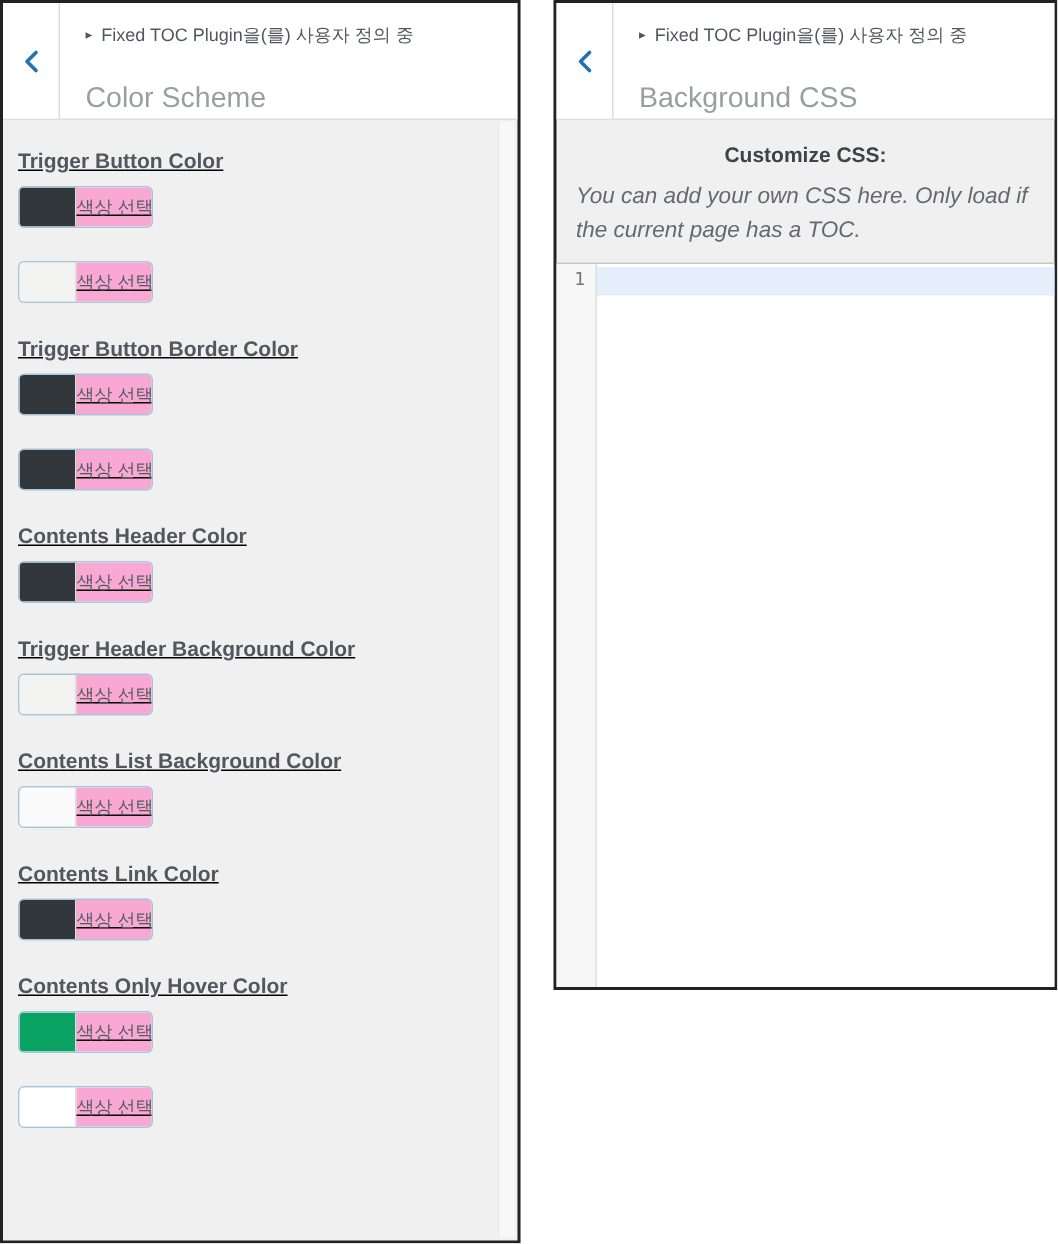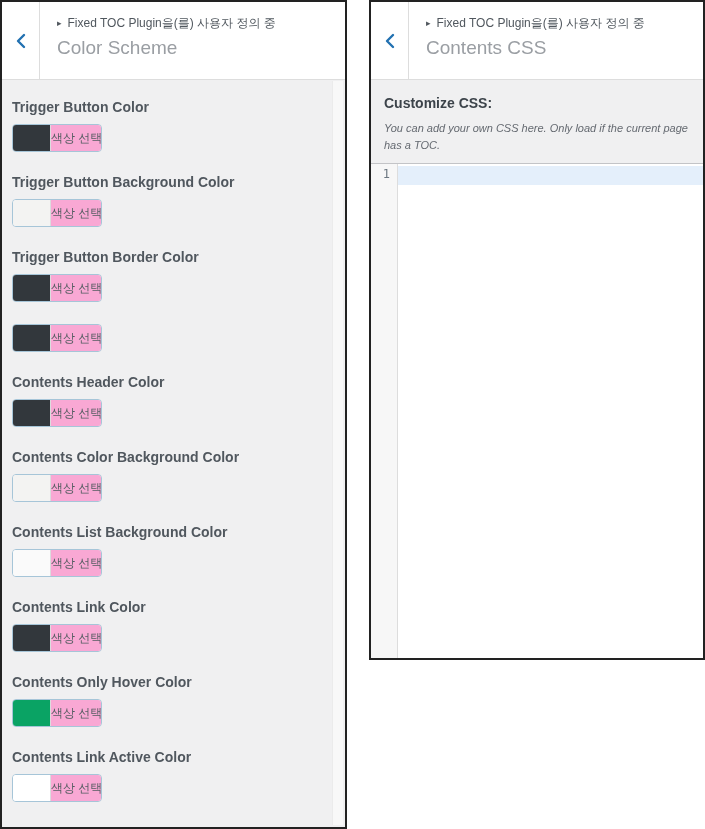--- a/index.html
+++ b/index.html
@@ -12,41 +12,41 @@
   .panel-right { left:369px; top:0; width:336px; height:660px; }
 
   
   .panel-header { display:flex; height:78px; background:#fff; border-bottom:1px solid #ddd; flex:none; }
   .back-btn { width:38px; height:100%; background:#fff; border:none; border-right:1px solid #ddd;
               display:flex; align-items:center; justify-content:center; cursor:pointer; flex:none; }
   .back-btn svg { display:block; }
   .header-text { flex:1; padding:13px 8px 0 17px; overflow:hidden; }
   .breadcrumb { font-size:12px; color:#50575e; white-space:nowrap; display:flex; align-items:center; }
   .crumb-arrow { font-size:9px; color:#50575e; margin-right:6px; line-height:1; }
-  .panel-title { font-size:19px; font-weight:400; color:#9a9ea3; margin-top:5px; white-space:nowrap; }
+  .panel-title { font-size:19px; font-weight:400; color:#9a9ea3; margin-top:23px; white-space:nowrap; }
 
   
-  .controls-body { flex:1; padding:19px 22px 0 10px; overflow:hidden; }
+  .controls-body { flex:1; padding:19px 22px 0 10px; overflow:hidden;text-decoration:underline; }
   .control { margin-bottom:22px; }
   .control-label { font-size:14px; font-weight:600; color:#50575e; margin-bottom:9px; }
   .color-btn { display:flex; width:90px; height:28px; border:1px solid #a6c5d8; border-radius:4px;
                background:#fdfdfd; overflow:hidden; cursor:pointer; padding:0; }
   .swatch { width:38px; height:100%; flex:none; border-right:1px solid #dcdcde; }
   .color-btn-text { flex:1; display:flex; align-items:center; justify-content:center;
                     font-size:12px; color:#555d62; background:#f9a8d4; white-space:nowrap; }
 
   
   .scrollbar-track { position:absolute; top:79px; right:2px; bottom:2px; width:11px;
                      background:#f8f8f8; border-left:1px solid #ebebeb; }
 
   
   .css-body { flex:1; display:flex; flex-direction:column; min-height:0; }
   .css-text { padding:15px 13px 10px 13px; }
-  .css-label { font-size:14px; font-weight:700; color:#3c434a; }
-  .css-desc { font-size:11px; font-style:italic; color:#646970; margin-top:9px; line-height:1.5; }
+  .css-label { font-size:14px; font-weight:700; color:#3c434a;text-align:center; }
+  .css-desc { font-size:15px; font-style:italic; color:#646970; margin-top:9px; line-height:1.5; }
   .code-editor { flex:1; display:flex; background:#fff; border-top:1px solid #c3c4c7; min-height:0; }
   .gutter { width:27px; flex:none; background:#f7f7f7; border-right:1px solid #ddd;
             font-family:"DejaVu Sans Mono", monospace; font-size:12px; color:#6c7781;
             text-align:right; padding:3px 7px 0 0; }
   .code-area { flex:1; position:relative; cursor:text; }
   .active-line { position:absolute; left:0; right:0; top:2px; height:19px; background:#e4effb; }
   .code-content { position:absolute; left:4px; top:3px; font-family:"DejaVu Sans Mono", monospace;
                   font-size:12px; color:#333; }
 </style>
 </head>
@@ -76,21 +76,20 @@
 
       <div class="control">
         <div class="control-label">Trigger Button Color</div>
         <button class="color-btn">
           <span class="swatch" style="background-color: rgb(50, 55, 60);"></span>
           <span class="color-btn-text">색상 선택</span>
         </button>
       </div>
 
       <div class="control">
-        <div class="control-label">Trigger Button Background Color</div>
         <button class="color-btn">
           <span class="swatch" style="background-color: rgb(243, 243, 242);"></span>
           <span class="color-btn-text">색상 선택</span>
         </button>
       </div>
 
       <div class="control">
         <div class="control-label">Trigger Button Border Color</div>
         <button class="color-btn">
           <span class="swatch" style="background-color: rgb(50, 55, 60);"></span>
@@ -107,21 +106,21 @@
 
       <div class="control">
         <div class="control-label">Contents Header Color</div>
         <button class="color-btn">
           <span class="swatch" style="background-color: rgb(50, 55, 60);"></span>
           <span class="color-btn-text">색상 선택</span>
         </button>
       </div>
 
       <div class="control">
-        <div class="control-label">Contents Color Background Color</div>
+        <div class="control-label">Trigger Header Background Color</div>
         <button class="color-btn">
           <span class="swatch" style="background-color: rgb(243, 243, 242);"></span>
           <span class="color-btn-text">색상 선택</span>
         </button>
       </div>
 
       <div class="control">
         <div class="control-label">Contents List Background Color</div>
         <button class="color-btn">
           <span class="swatch" style="background-color: rgb(250, 250, 250);"></span>
@@ -139,21 +138,20 @@
 
       <div class="control">
         <div class="control-label">Contents Only Hover Color</div>
         <button class="color-btn">
           <span class="swatch" style="background-color: rgb(10, 163, 100);"></span>
           <span class="color-btn-text">색상 선택</span>
         </button>
       </div>
 
       <div class="control">
-        <div class="control-label">Contents Link Active Color</div>
         <button class="color-btn">
           <span class="swatch" style="background-color: rgb(255, 255, 255);"></span>
           <span class="color-btn-text">색상 선택</span>
         </button>
       </div>
 
     </div>
 
     <div class="scrollbar-track"></div>
   </section>
@@ -165,21 +163,21 @@
           <svg width="14" height="18" viewBox="0 0 14 18">
               <polyline points="10,3 4,9 10,15" fill="none" stroke="#2271b1" stroke-width="2.4" stroke-linecap="round" stroke-linejoin="round"></polyline>
             </svg>
         </span>
       </button>
       <div class="header-text">
         <div class="breadcrumb">
           <span class="crumb-arrow">▸</span>
           <span>Fixed TOC Plugin을(를) 사용자 정의 중</span>
         </div>
-        <h3 class="panel-title">Contents CSS</h3>
+        <h3 class="panel-title">Background CSS</h3>
       </div>
     </div>
 
     <div class="css-body">
       <div class="css-text">
         <div class="css-label">Customize CSS:</div>
         <p class="css-desc">You can add your own CSS here. Only load if the current page has a TOC.</p>
       </div>
       <div class="code-editor">
         <div class="gutter">

